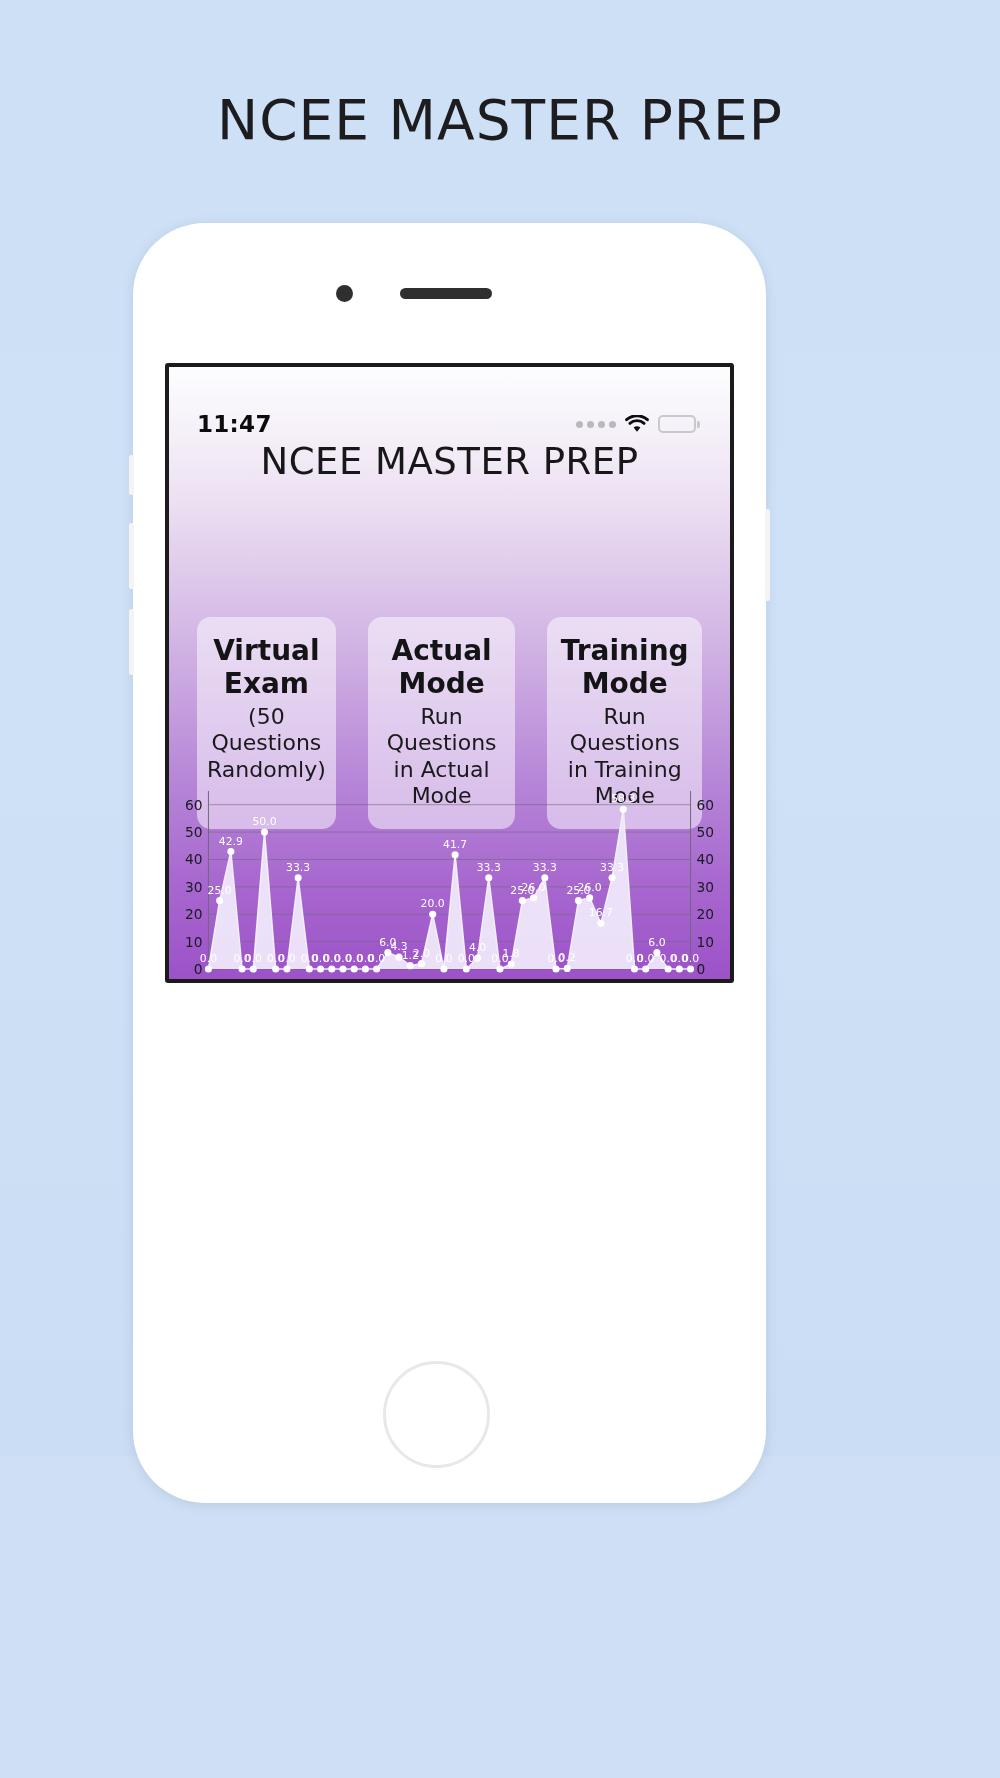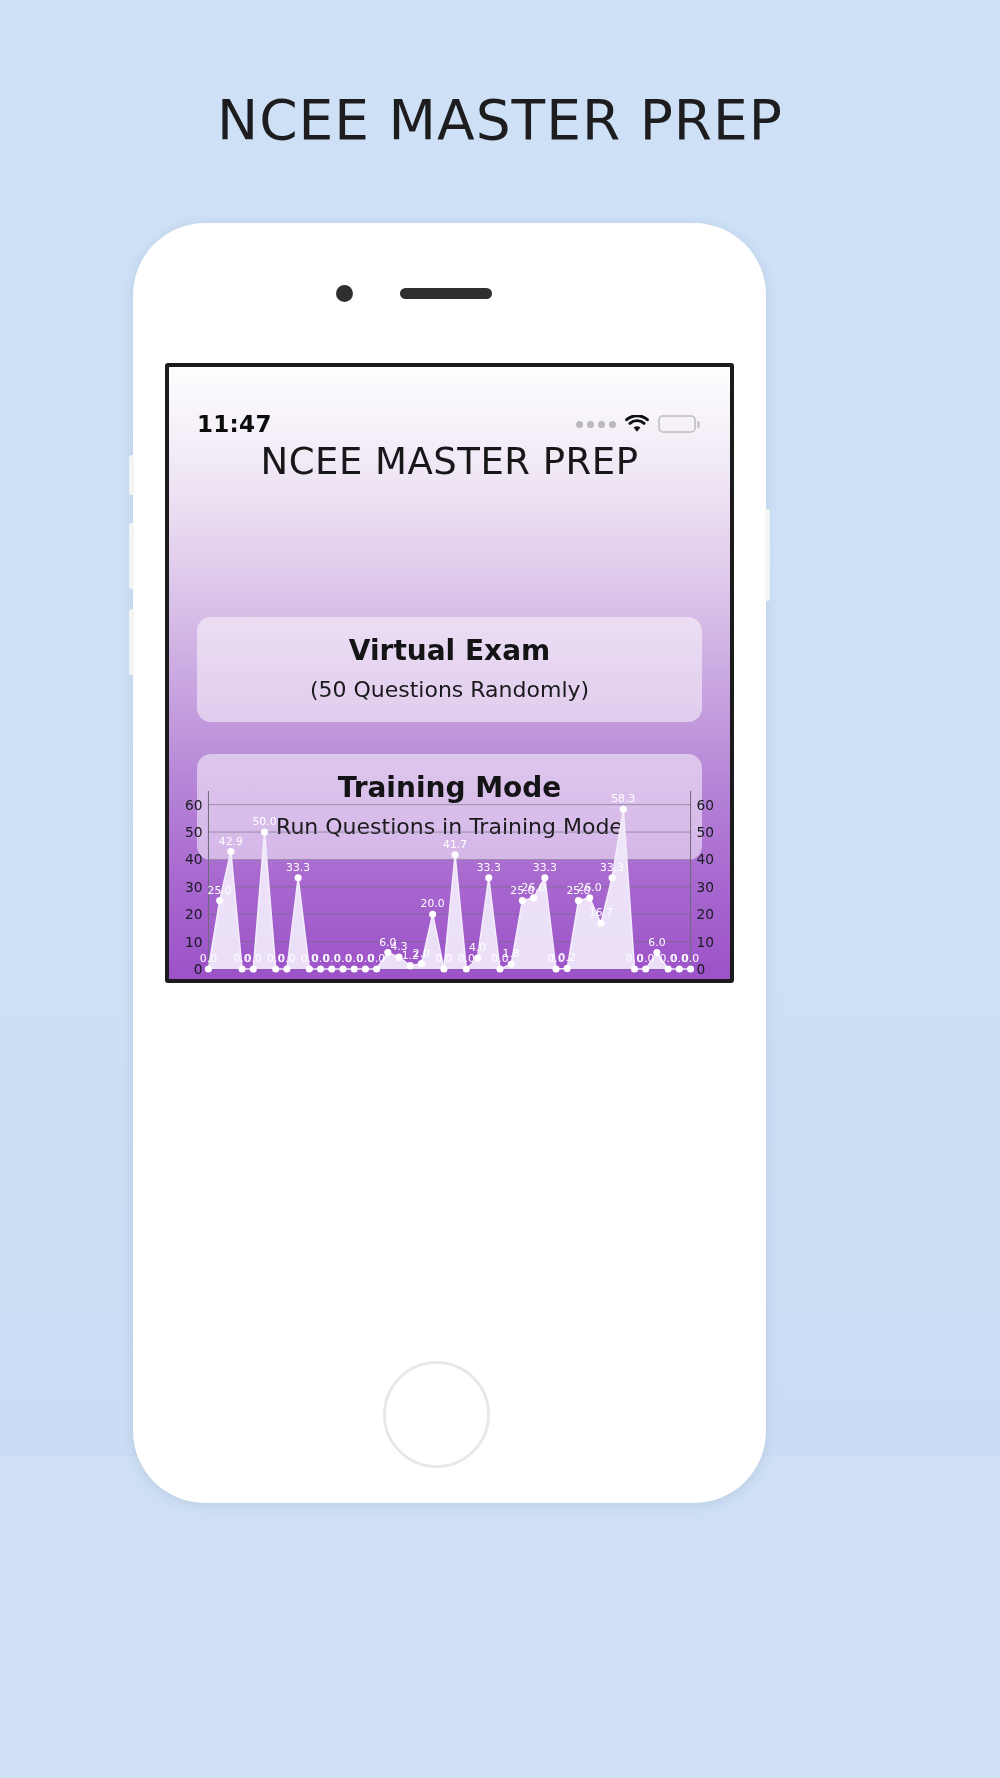--- a/index.html
+++ b/index.html
@@ -173,21 +173,21 @@
     font-family: "DejaVu Sans", sans-serif;
   }
 
   
   .menu {
     position: absolute;
     top: 250px;
     left: 28px;
     right: 28px;
     display: flex;
-    flex-direction: column;
+    flex-direction: row;
     gap: 32px;
   }
   .menu-btn {
     background: rgba(255,255,255,0.50);
     border-radius: 14px;
     padding: 17px 10px 19px;
     text-align: center;
     cursor: pointer;
   }
   .menu-btn .btn-title {
@@ -195,21 +195,21 @@
     font-weight: 700;
     color: #141416;
     font-family: "DejaVu Sans", sans-serif;
     line-height: 1.18;
   }
   .menu-btn .btn-sub {
     font-size: 22px;
     font-weight: 400;
     color: #1a1a1c;
     font-family: "DejaVu Sans", sans-serif;
-    margin-top: 10px;
+    margin-top: 4px;
     line-height: 1.2;
   }
 
   
   .chart-wrap {
     position: absolute;
     left: 0;
     bottom: 0;
     width: 100%;
     height: 210px;
@@ -255,20 +255,24 @@
           </span>
         </div>
       </div>
 
       <div class="app-title">NCEE MASTER PREP</div>
 
       <div class="menu">
         <div class="menu-btn">
           <div class="btn-title">Virtual Exam</div>
           <div class="btn-sub">(50 Questions Randomly)</div>
+        </div>
+        <div class="menu-btn">
+          <div class="btn-title">Actual Mode</div>
+          <div class="btn-sub">Run Questions in Actual Mode</div>
         </div>
         <div class="menu-btn">
           <div class="btn-title">Training Mode</div>
           <div class="btn-sub">Run Questions in Training Mode</div>
         </div>
       </div>
 
       <div class="chart-wrap">
         <svg class="chart-svg" id="chart" viewBox="0 0 569 210" preserveAspectRatio="none">
             <line x1="40" x2="529" y1="200" y2="200" stroke="#6d6a78" stroke-width="0.7" opacity="0.85"></line>

